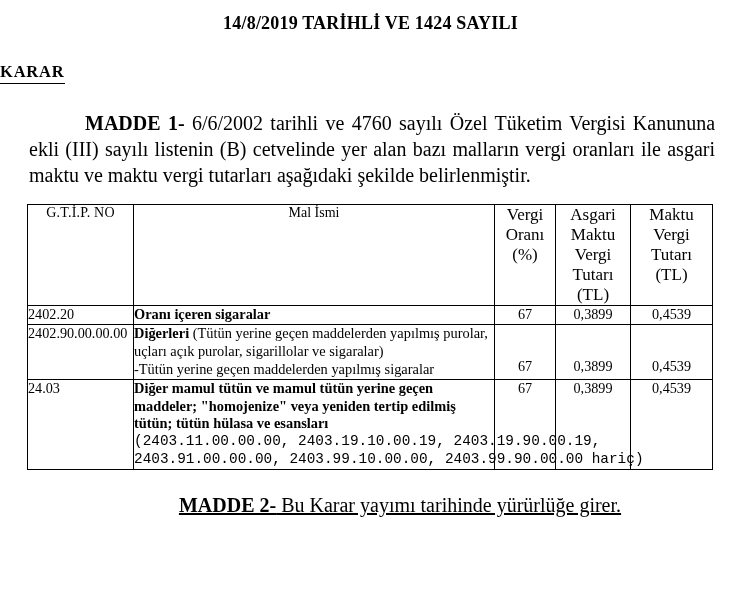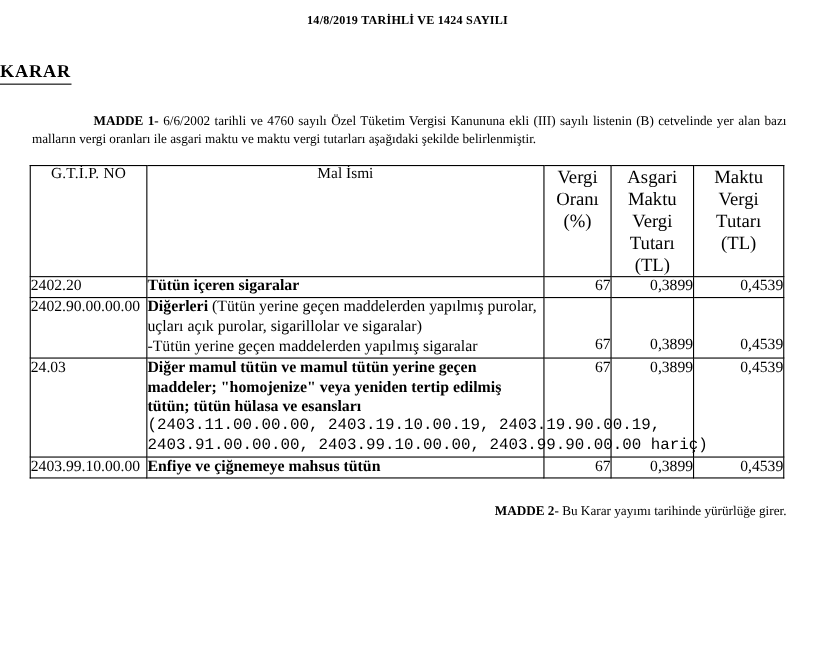--- a/index.html
+++ b/index.html
@@ -21,21 +21,21 @@
     width: 741px;
     height: 605px;
     box-sizing: border-box;
     padding: 0;
   }
 
   
   .doc-title {
     text-align: center;
     font-weight: bold;
-    font-size: 11px;
+    font-size: 18px;
     letter-spacing: 0.2px;
     line-height: 1.0;
   }
   .doc-title .line1 { padding-top: 14px; }
   .doc-title .line2 { padding-top: 14px; }
 
   .karar-heading-wrap {
     padding-top: 30px;
   }
   .karar-heading {
@@ -45,40 +45,41 @@
     letter-spacing: 0.8px;
     border-bottom: 1.6px solid #000;
     padding-bottom: 1px;
   }
 
   
   .body-block {
     padding: 0 26px 0 29px;
   }
   .para {
-    font-size: 12px;
+    font-size: 20px;
     line-height: 1.30;
     text-align: justify;
     text-justify: inter-word;
     margin: 0;
   }
   .para.madde1 {
     padding-top: 26px;
     text-indent: 56px;
   }
   .lead {
     font-weight: bold;
   }
 
   .closing {
     padding: 0 26px 0 29px;
   }
   .closing .para {
     text-indent: 56px;
-    text-align: right;
+    text-align: center;
+    text-decoration: underline;
   }
   .closing .madde2 { padding-top: 22px; }
   .closing .madde3 { padding-top: 21px; }
 
   
   .table-wrap {
     padding-top: 16px;
     padding-left: 27px;
   }
   table.tax-table {
@@ -124,21 +125,21 @@
     padding: 2px 3px 2px 5px;
     white-space: nowrap;
   }
   .cell-mal {
     font-size: 14.4px;
     line-height: 1.24;
     padding: 2px 5px 3px 8px;
   }
   .cell-mal .b { font-weight: bold; }
   .cell-num {
-    text-align: right;
+    text-align: center;
     font-size: 14.2px;
     line-height: 1.22;
     padding: 2px 3px;
   }
   .cell-num.bottom { vertical-align: bottom; padding-bottom: 3px; }
   .cell-num.top    { vertical-align: top; }
 
   .nowrap { white-space: nowrap; font-family: Liberation Mono, monospace; }
   .sub-line { display: block; }
 </style>
@@ -189,21 +190,21 @@
             <span class="sub-line">Vergi</span>
             <span class="sub-line">Tutarı</span>
             <span class="sub-line">(TL)</span>
           </th>
         </tr>
       </thead>
       <tbody>
 
         <tr>
           <td class="cell-gtip">2402.20</td>
-          <td class="cell-mal"><span class="b">Tütün içeren sigaralar</span></td>
+          <td class="cell-mal"><span class="b">Oranı içeren sigaralar</span></td>
           <td class="cell-num">67</td>
           <td class="cell-num">0,3899</td>
           <td class="cell-num">0,4539</td>
         </tr>
 
         <tr>
           <td class="cell-gtip">2402.90.00.00.00</td>
           <td class="cell-mal"><span class="b">Diğerleri</span><span> (Tütün yerine geçen maddelerden yapılmış purolar, uçları açık purolar, sigarillolar ve sigaralar)</span><span class="sub-line">-Tütün yerine geçen maddelerden yapılmış sigaralar</span></td>
           <td class="cell-num bottom">67</td>
           <td class="cell-num bottom">0,3899</td>
@@ -211,27 +212,20 @@
         </tr>
 
         <tr>
           <td class="cell-gtip">24.03</td>
           <td class="cell-mal"><span class="b">Diğer mamul tütün ve mamul tütün yerine geçen maddeler; "homojenize" veya yeniden tertip edilmiş tütün; tütün hülasa ve esansları</span><span class="sub-line nowrap">(2403.11.00.00.00, 2403.19.10.00.19, 2403.19.90.00.19,</span><span class="sub-line nowrap">2403.91.00.00.00, 2403.99.10.00.00, 2403.99.90.00.00 hariç)</span></td>
           <td class="cell-num top">67</td>
           <td class="cell-num top">0,3899</td>
           <td class="cell-num top">0,4539</td>
         </tr>
 
-        <tr>
-          <td class="cell-gtip">2403.99.10.00.00</td>
-          <td class="cell-mal"><span class="b">Enfiye ve çiğnemeye mahsus tütün</span></td>
-          <td class="cell-num">67</td>
-          <td class="cell-num">0,3899</td>
-          <td class="cell-num">0,4539</td>
-        </tr>
 
       </tbody>
     </table>
   </div>
 
   <div class="closing">
     <p class="para madde2"><span class="lead">MADDE 2-</span><span> Bu Karar yayımı tarihinde yürürlüğe girer.</span></p>
   </div>
 
 </div>

